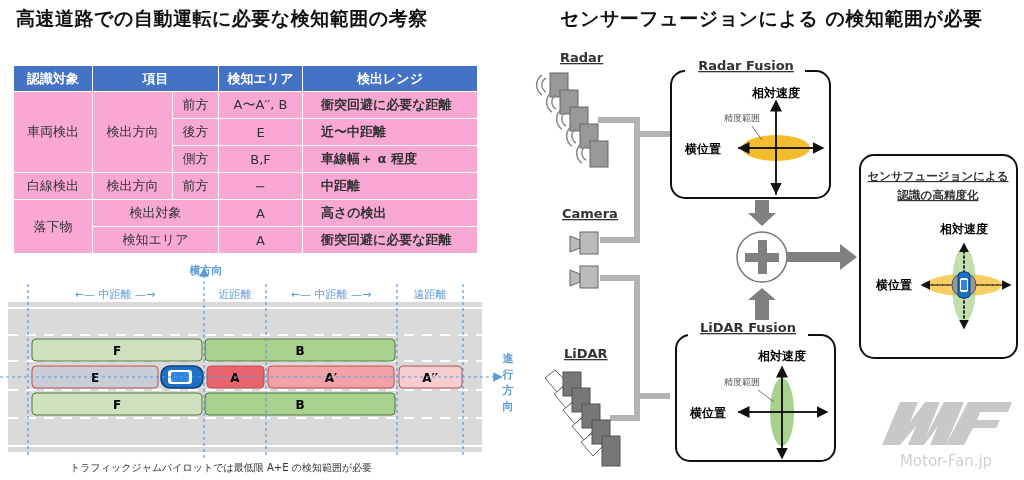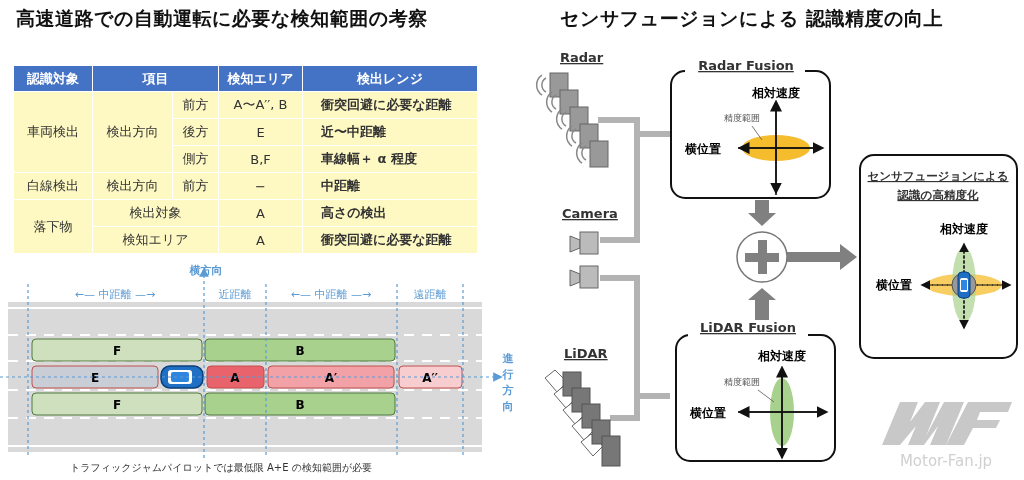--- a/index.html
+++ b/index.html
@@ -2,31 +2,31 @@
 <html><head>
 <meta charset="utf-8">
 <style>
   html,body{margin:0;padding:0;background:#fff;}
   body{width:1024px;height:480px;position:relative;overflow:hidden;font-family:"DejaVu Sans","Liberation Sans",sans-serif;color:#222;}
   .title{position:absolute;font-weight:bold;font-size:19px;color:#111;white-space:nowrap;letter-spacing:0.5px;}
   #t-left{left:16px;top:6px;}
   #t-right{left:560px;top:6px;}
   table.det{position:absolute;left:13px;top:65px;border-collapse:collapse;font-size:13px;}
   table.det th{background:#4472c4;color:#fff;font-weight:bold;height:25px;border:1px solid #fff;padding:0;}
-  table.det td{background:#fef9c3;border:1px solid #fff;height:26px;padding:0;text-align:center;color:#333;}
+  table.det td{background:#f9a8d4;border:1px solid #fff;height:26px;padding:0;text-align:center;color:#333;}
   table.det td.l{text-align:left;padding-left:18px;font-weight:bold;}
   #diagram-left{position:absolute;left:0;top:250px;}
   #diagram-right{position:absolute;left:520px;top:0;}
   .caption{position:absolute;left:70px;top:461px;font-size:10px;color:#333;white-space:nowrap;}
 </style>
 </head>
 <body>
 
 <div class="title" id="t-left">高速道路での自動運転に必要な検知範囲の考察</div>
-<div class="title" id="t-right">センサフュージョンによる  認識精度の向上</div>
+<div class="title" id="t-right">センサーフュージョンによる  の検知範囲が必要</div>
 
 <table class="det">
   <colgroup>
       <col style="width:79px">
       <col style="width:80px">
       <col style="width:46px">
       <col style="width:84px">
       <col style="width:175px">
     </colgroup>
   <tbody>

